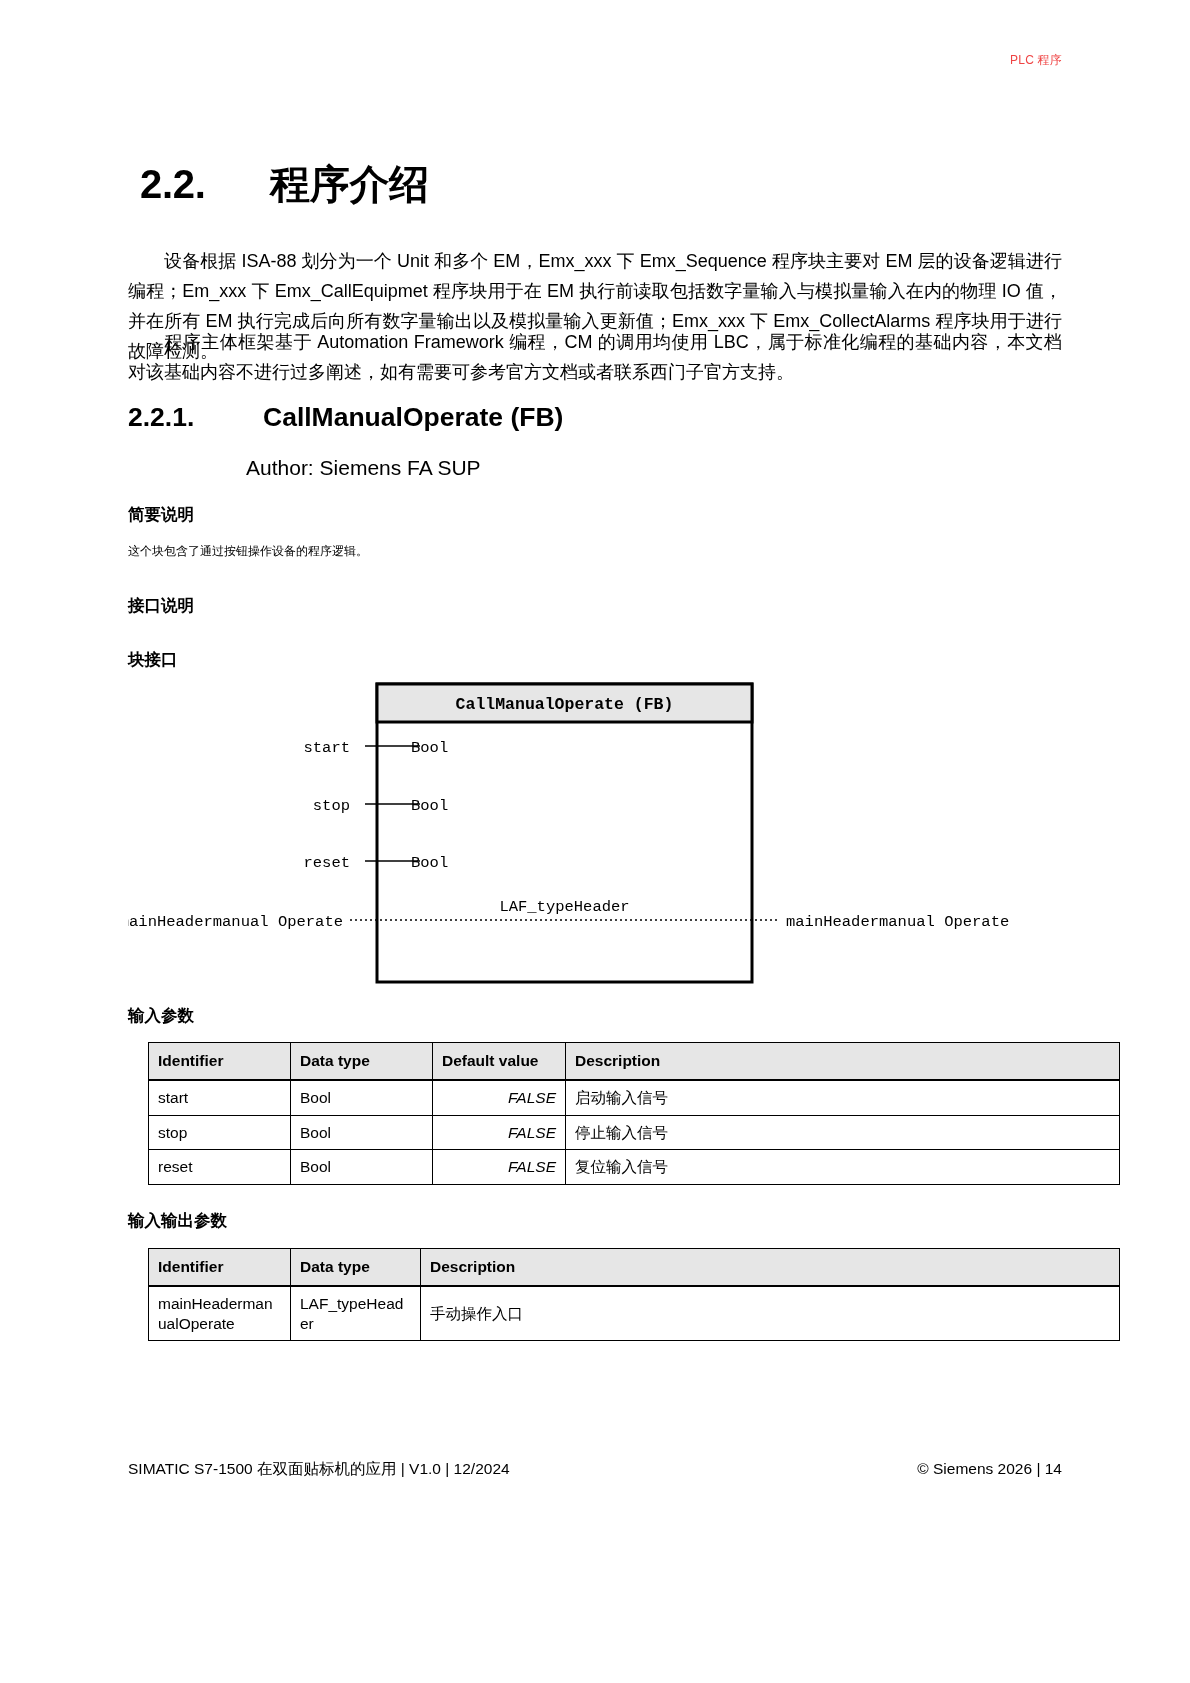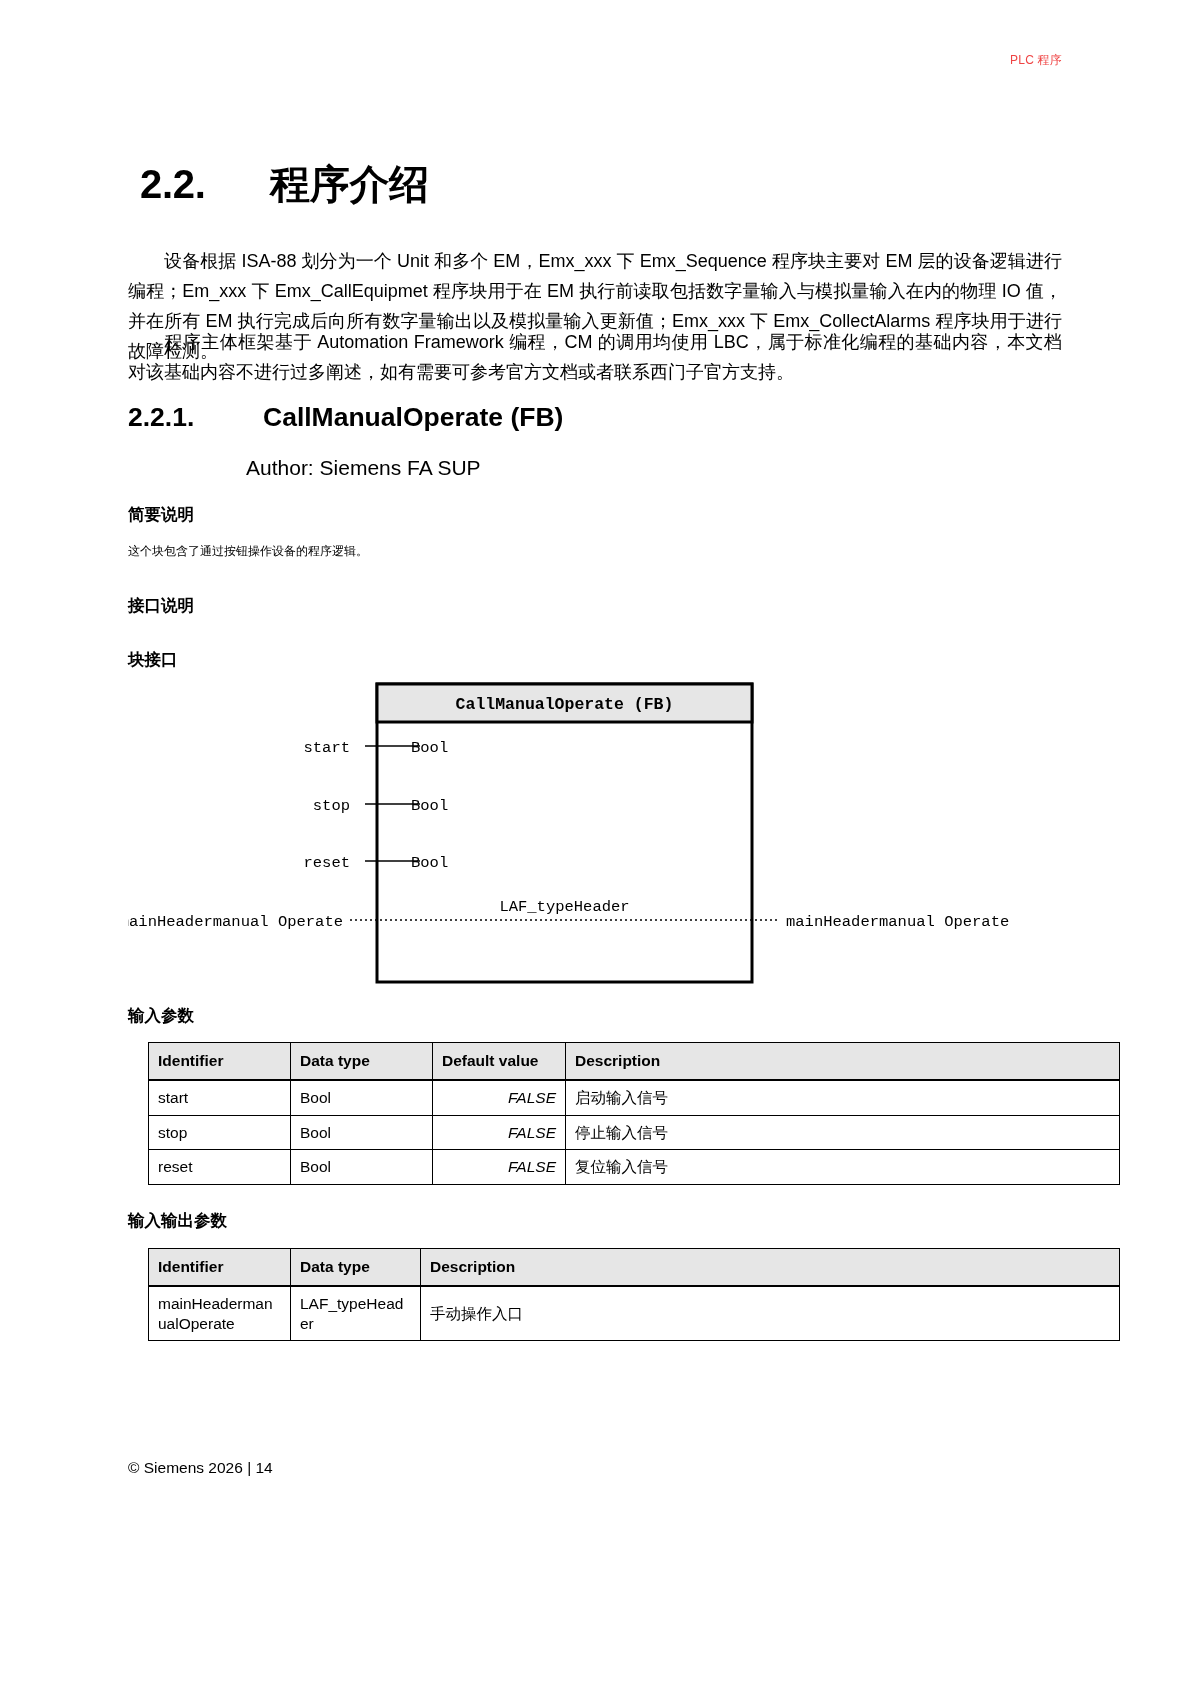--- a/index.html
+++ b/index.html
@@ -278,16 +278,17 @@
           <td>mainHeadermanualOperate</td>
           <td>LAF_typeHeader</td>
           <td>手动操作入口</td>
         </tr>
       </tbody>
     </table>
 
   </div>
 
   <div class="footer">
+    <div class="left">SIMATIC S7-1500 在双面贴标机的应用 | V1.0 | 12/2024</div>
     <div class="right"><span>© Siemens 2026 | </span><b>14</b></div>
   </div>
 
 </div>
 
 </body></html>

